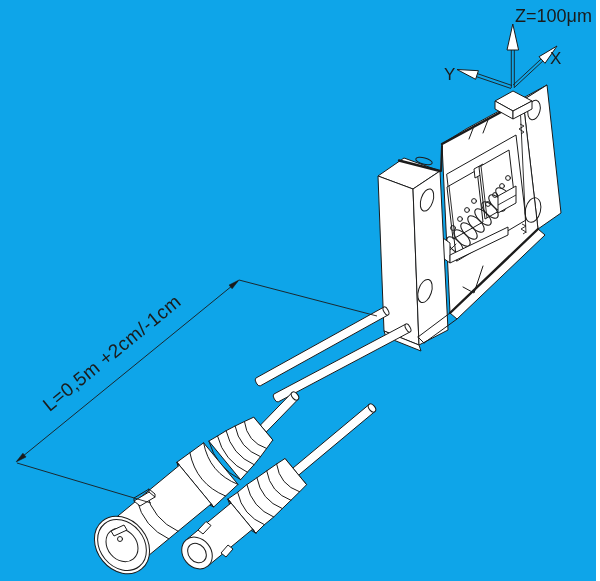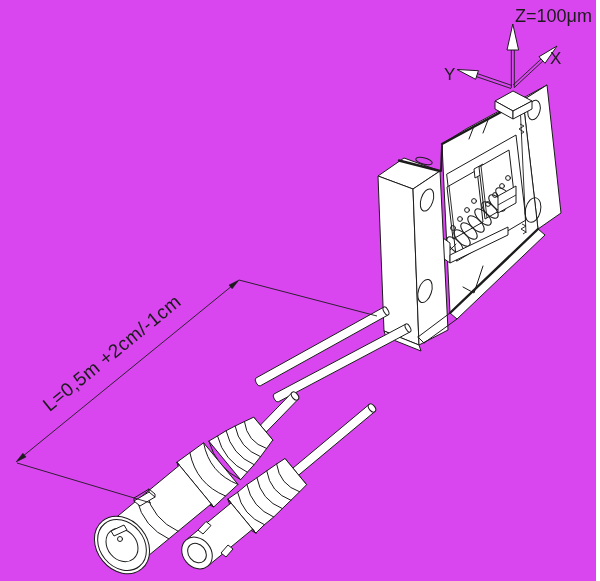--- a/index.html
+++ b/index.html
@@ -1,16 +1,16 @@
 <!DOCTYPE html>
 <html><head>
 <meta charset="utf-8">
 <style>
   html,body{margin:0;padding:0;background:#fff;}
-  #canvas{width:596px;height:581px;background:#d946ef;position:relative;overflow:hidden;
+  #canvas{width:596px;height:581px;background:#0ea5e9;position:relative;overflow:hidden;
           font-family:"Liberation Sans", sans-serif;}
   svg text{fill:#1b1b1b;font-family:"Liberation Sans","DejaVu Sans",sans-serif;}
   .f{fill:#ffffff;stroke:#1b1b1b;stroke-width:1;stroke-linejoin:round;}
   .s{fill:none;stroke:#1b1b1b;stroke-width:1;stroke-linejoin:round;stroke-linecap:round;}
   .heavy{fill:none;stroke:#1b1b1b;stroke-width:2.4;stroke-linecap:round;}
   .hv2{fill:none;stroke:#1b1b1b;stroke-width:2;stroke-linecap:round;}
   .blk{fill:#1b1b1b;stroke:#1b1b1b;stroke-width:0.5;}
   .thin{fill:none;stroke:#1b1b1b;stroke-width:0.9;}
 </style>
 </head>

